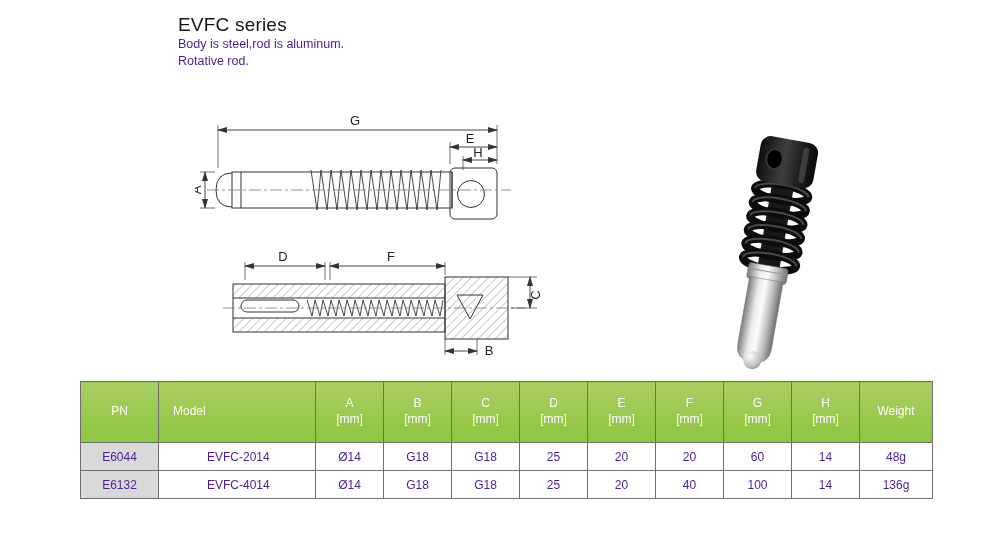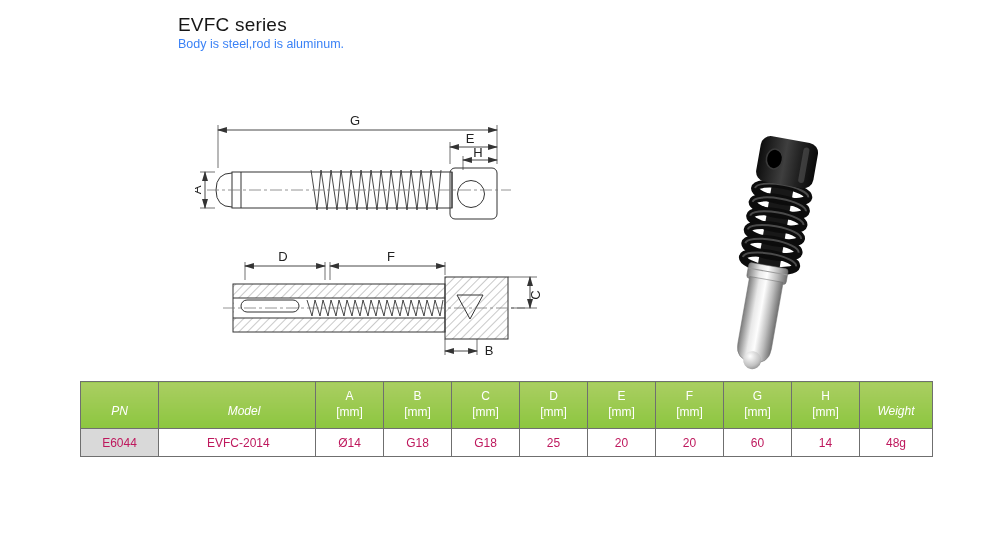--- a/index.html
+++ b/index.html
@@ -3,21 +3,21 @@
 <meta charset="utf-8">
 <style>
   html,body { margin:0; padding:0; background:#ffffff; }
   .page {
     position:relative; width:990px; height:540px; background:#ffffff; overflow:hidden;
     font-family:"Liberation Sans", sans-serif; color:#1a1a1a;
   }
   .header-block { position:absolute; left:138px; top:14px;margin-left:40px; }
   .title { margin:0; font-size:19px; font-weight:400; color:#161616; letter-spacing:.2px; }
   .subtitle { margin:3px 0 10px 0; font-size:18px; font-weight:400; color:#161616; letter-spacing:.2px; }
-  .desc { margin:0; font-size:12.5px; line-height:1.32; color:#3b82f6; }
+  .desc { margin:0; font-size:12.5px; line-height:1.32; color:#4c1d95; }
 
   
   .drawing { position:absolute; left:195px; top:112px; width:360px; height:262px; }
   .ln   { stroke:#333; stroke-width:1; fill:none; }
   .lnh  { stroke:#333; stroke-width:1; }
   .spring { stroke:#333; stroke-width:.9; fill:none; }
   .dim  { stroke:#333; stroke-width:.9; fill:none; }
   .ext  { stroke:#333; stroke-width:.7; fill:none; }
   .center { stroke:#7a7a7a; stroke-width:.8; fill:none; stroke-dasharray:12 3 3 3; }
   .dlabel { font-family:"Liberation Sans", sans-serif; font-size:13px; fill:#222; }
@@ -28,35 +28,36 @@
   
   .spec-table {
     position:absolute; left:80px; top:381px; width:852px;
     border-collapse:collapse; table-layout:fixed; font-size:12px;
   }
   .spec-table th, .spec-table td { border:1px solid #6f6f6f; text-align:center; }
   .spec-table thead th {
     background:linear-gradient(#aace62, #8cc63f);
     color:#ffffff; font-weight:400; height:38px; vertical-align:middle; padding:0;
   }
-  .spec-table thead th.single { vertical-align:bottom; padding-bottom:8px;font-style:italic; }
-  .spec-table thead th.model-h { text-align:center; padding-left:14px; }
+  .spec-table thead th.single { vertical-align:bottom; padding-bottom:22px; }
+  .spec-table thead th.model-h { text-align:left; padding-left:14px; }
   .hl, .hu { display:block; line-height:1.3; font-size:12px; }
-  .spec-table td { height:25px; background:#ffffff; color:#be185d;margin-left:40px; }
+  .spec-table td { height:25px; background:#ffffff; color:#4c1d95;margin-left:40px; }
   .spec-table td.pn { background:#d9d9d9; }
   .spec-table td.model { text-align:left; padding-left:48px; }
 </style>
 </head>
 <body>
 
 <div class="page">
 
   <div class="header-block">
     <h1 class="title">EVFC series</h1>
     <p class="desc">Body is steel,rod is aluminum.</p>
+    <p class="desc">Rotative rod.</p>
   </div>
 
   <svg class="drawing" viewBox="0 0 360 262">
     <defs>
       <marker id="arr" viewBox="0 0 10 6" refX="9" refY="3" markerWidth="11" markerHeight="7" orient="auto-start-reverse">
         <path d="M0,0 L10,3 L0,6 Z" fill="#333"></path>
       </marker>
       <pattern id="hatch" width="6" height="6" patternUnits="userSpaceOnUse" patternTransform="rotate(45)">
         <line x1="0" y1="0" x2="0" y2="6" stroke="#777" stroke-width="0.8"></line>
       </pattern>
@@ -236,16 +237,29 @@
         <td>Ø14</td>
         <td>G18</td>
         <td>G18</td>
         <td>25</td>
         <td>20</td>
         <td>20</td>
         <td>60</td>
         <td>14</td>
         <td>48g</td>
       </tr>
+      <tr>
+        <td class="pn">E6132</td>
+        <td class="model">EVFC-4014</td>
+        <td>Ø14</td>
+        <td>G18</td>
+        <td>G18</td>
+        <td>25</td>
+        <td>20</td>
+        <td>40</td>
+        <td>100</td>
+        <td>14</td>
+        <td>136g</td>
+      </tr>
     </tbody>
   </table>
 
 </div>
 
 </body></html>

